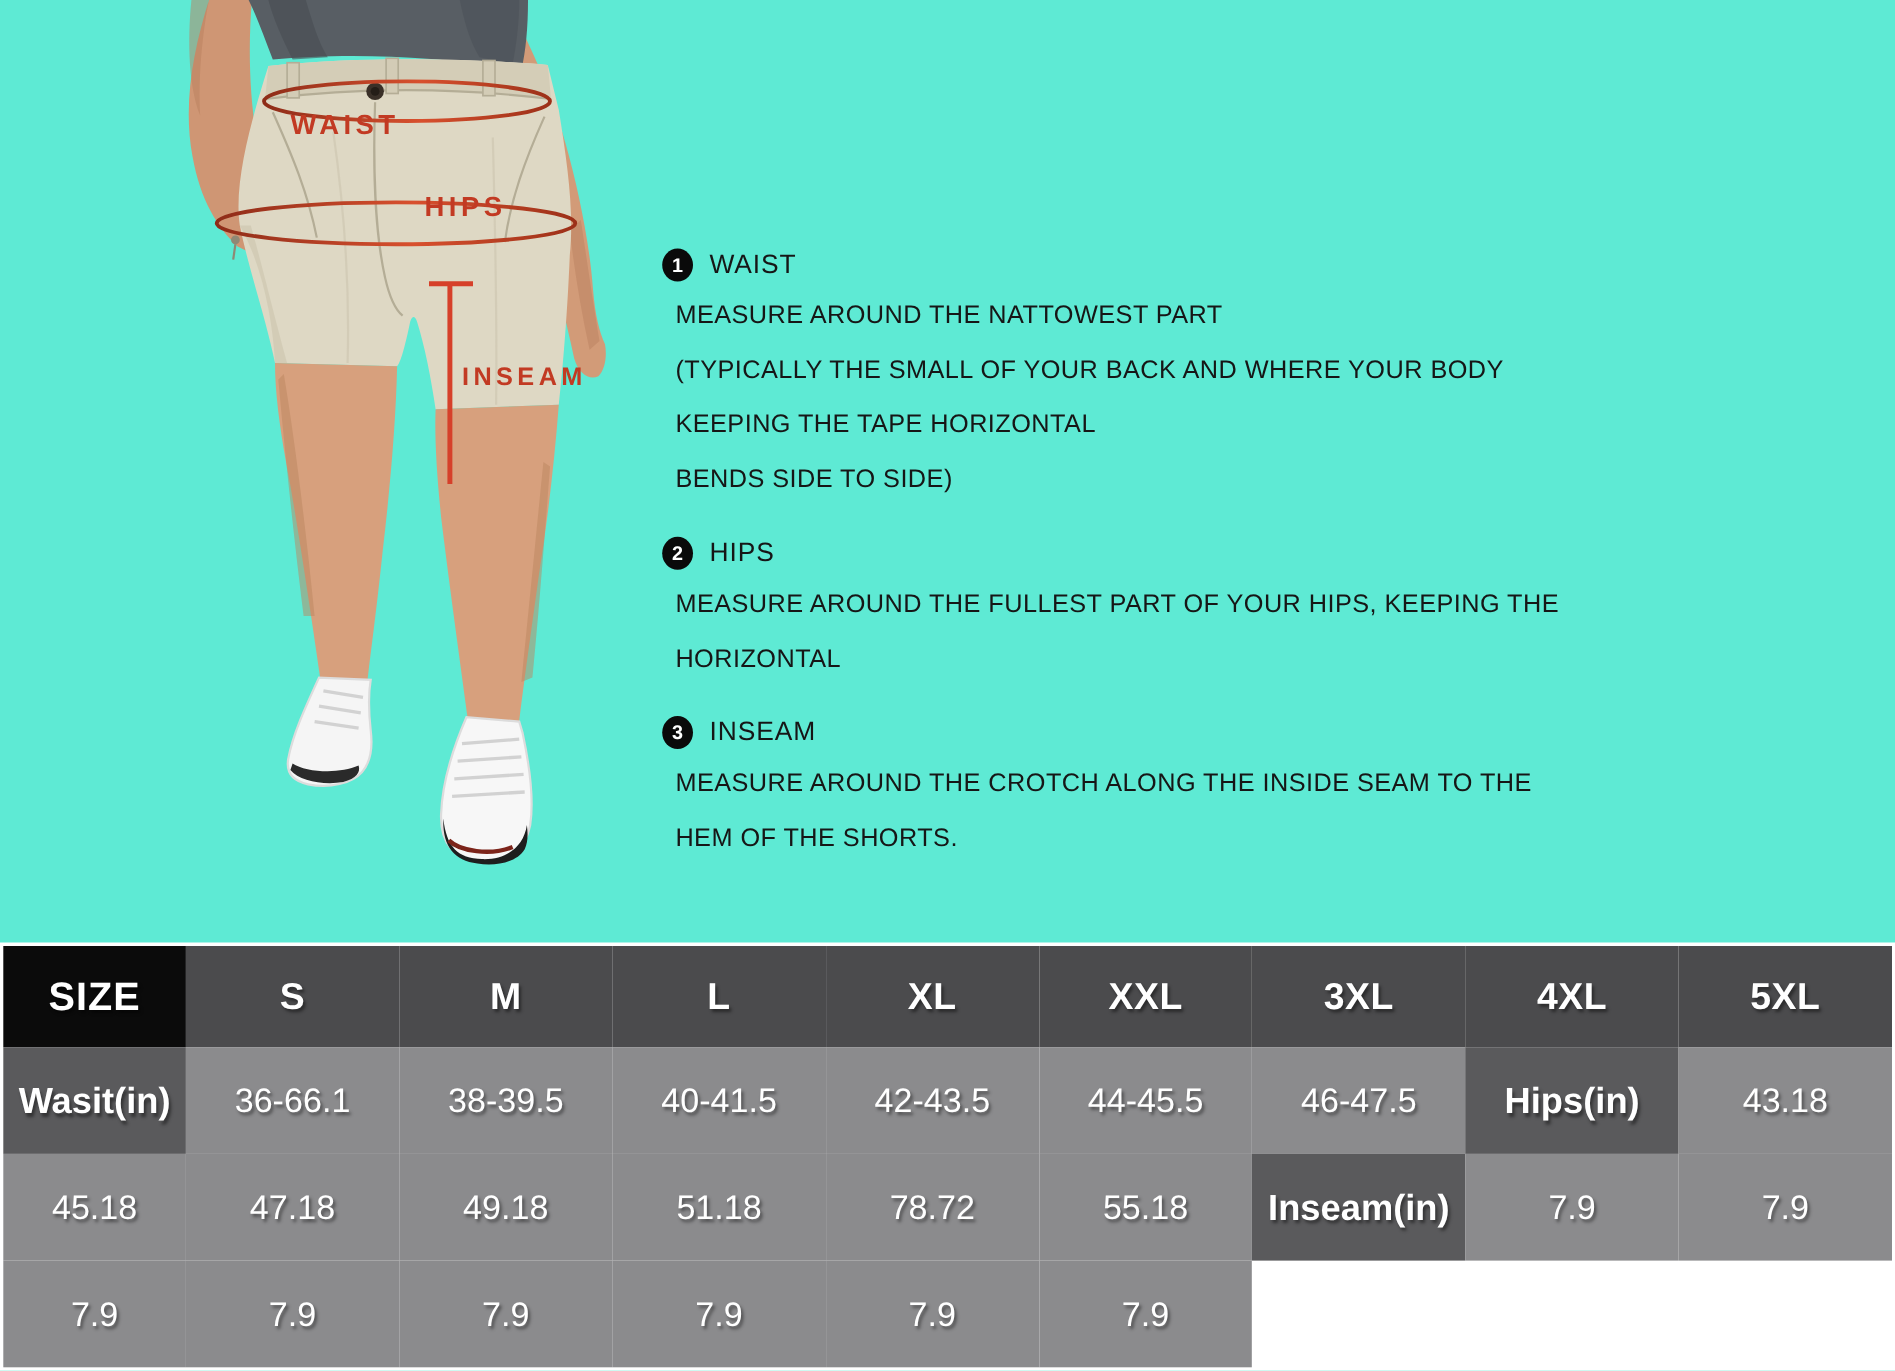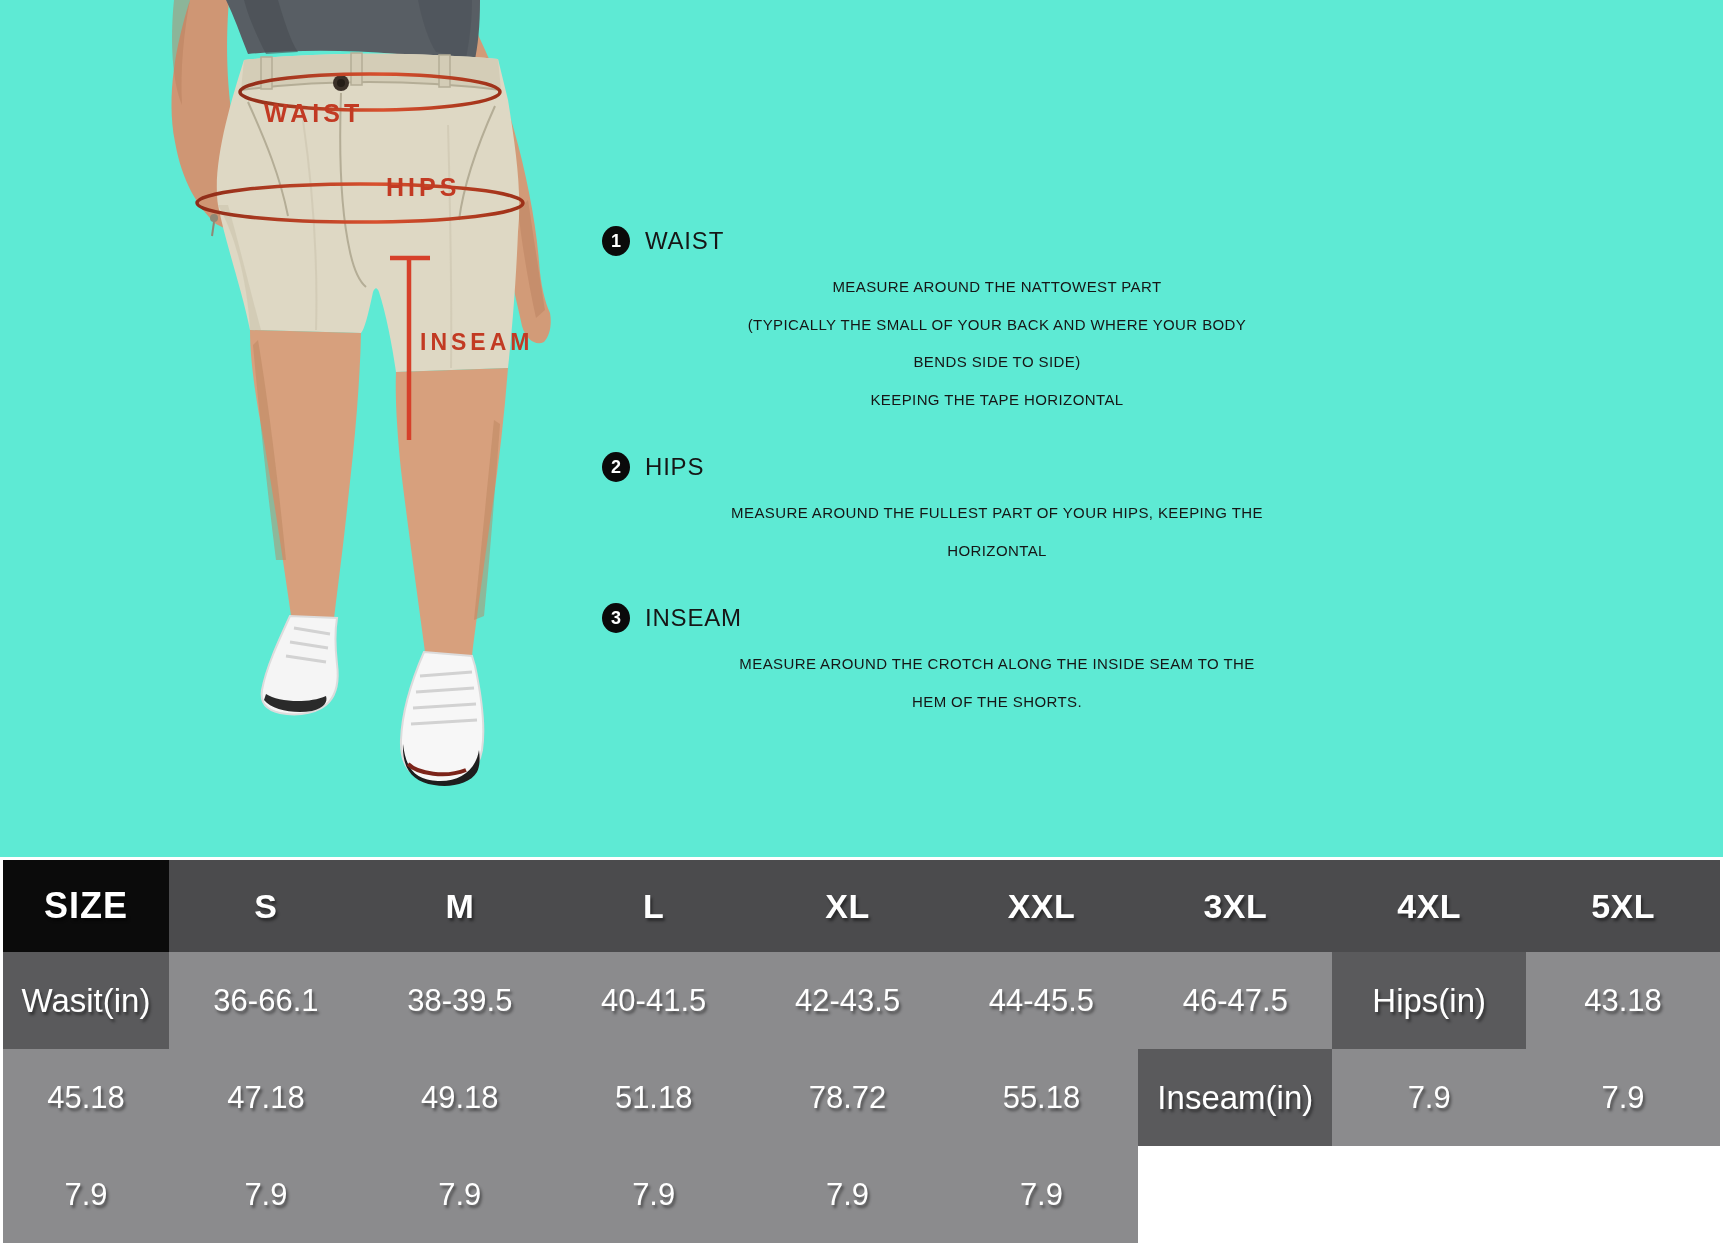--- a/index.html
+++ b/index.html
@@ -14,35 +14,35 @@
   
   .instructions{position:absolute;left:602px;top:226px;width:790px;color:#161616;}
   .inst-section{margin:0 0 34px 0;}
   .inst-head{display:flex;align-items:center;gap:15px;margin:0 0 12px 0;}
   .bullet{
     width:28px;height:30px;border-radius:50%;background:#0a0a0a;color:#fff;
     display:flex;align-items:center;justify-content:center;
     font-size:18px;font-weight:bold;flex:0 0 auto;
   }
   .inst-title{font-size:24px;letter-spacing:0.8px;font-weight:500;}
-  .inst-line{margin:0;font-size:15px;line-height:37.5px;letter-spacing:0.4px;white-space:nowrap;text-align:center;}
+  .inst-line{margin:12px;font-size:23px;line-height:37.5px;letter-spacing:0.4px;white-space:nowrap;}
   
   .size-table{
     position:absolute;left:0;top:857px;width:1717px;height:383px;
     display:grid;grid-template-columns:166px repeat(8,1fr);
     grid-template-rows:92px 1fr 1fr 1fr;gap:0;
     background:#ffffff;border:3px solid #ffffff;
   }
   .cell{
     display:flex;align-items:center;justify-content:center;
     color:#fff;text-shadow:2px 3px 3px rgba(0,0,0,0.45);
   }
   .cell.th{background:#4b4b4d;font-size:34px;font-weight:bold;letter-spacing:0.5px;}
   .cell.size{background:#0b0b0b;font-size:36px;font-weight:800;letter-spacing:1px;}
-  .cell.rl{background:#5a5a5c;font-size:33px;font-weight:400;}
+  .cell.rl{background:#5a5a5c;font-size:33px;font-weight:700;}
   .cell.v{background:#8b8b8d;font-size:31px;font-weight:500;}
 </style>
 </head>
 <body>
 
 <div class="canvas">
 
   <div class="model-wrap">
     <svg viewBox="0 0 520 860" xmlns="http://www.w3.org/2000/svg">
       <defs>
@@ -115,22 +115,22 @@
 
   <div class="instructions">
 
     <div class="inst-section">
       <div class="inst-head">
         <span class="bullet">1</span>
         <span class="inst-title">WAIST</span>
       </div>
       <p class="inst-line">MEASURE AROUND THE NATTOWEST PART</p>
       <p class="inst-line">(TYPICALLY THE SMALL OF YOUR BACK AND WHERE YOUR BODY</p>
+      <p class="inst-line">KEEPING THE TAPE HORIZONTAL</p>
       <p class="inst-line">BENDS SIDE TO SIDE)</p>
-      <p class="inst-line">KEEPING THE TAPE HORIZONTAL</p>
     </div>
 
     <div class="inst-section">
       <div class="inst-head">
         <span class="bullet">2</span>
         <span class="inst-title">HIPS</span>
       </div>
       <p class="inst-line">MEASURE AROUND THE FULLEST PART OF YOUR HIPS, KEEPING THE</p>
       <p class="inst-line">HORIZONTAL</p>
     </div>

